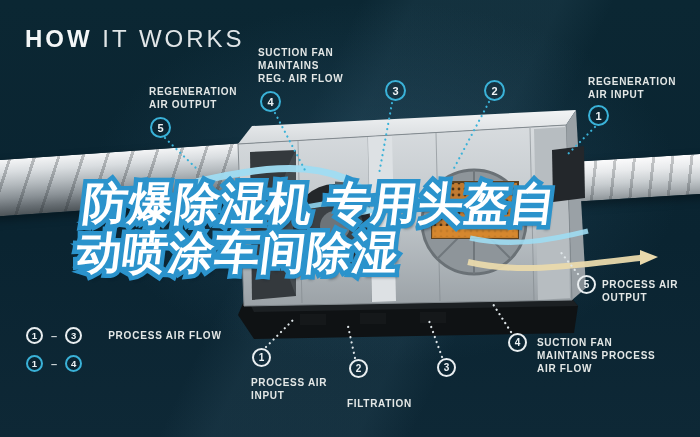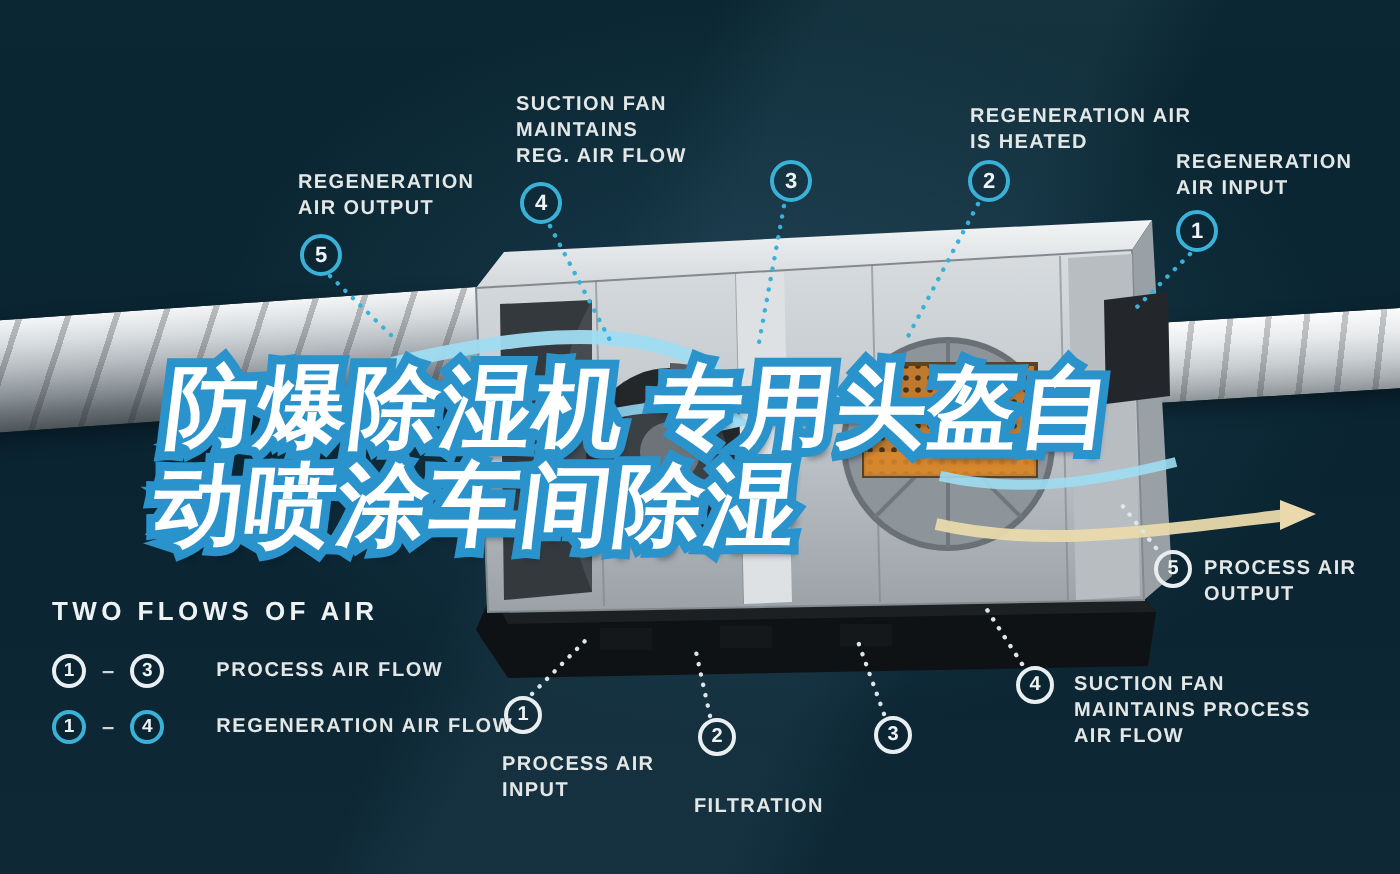--- a/index.html
+++ b/index.html
@@ -149,34 +149,36 @@
     <line class="lead teal" x1="392" y1="103" x2="379" y2="174"></line>
     <line class="lead teal" x1="489" y1="102" x2="452" y2="172"></line>
     <line class="lead teal" x1="595" y1="127" x2="568" y2="154"></line>
     <line class="lead white" x1="266" y1="347" x2="295" y2="318"></line>
     <line class="lead white" x1="355" y1="358" x2="348" y2="326"></line>
     <line class="lead white" x1="442" y1="357" x2="428" y2="318"></line>
     <line class="lead white" x1="511" y1="332" x2="491" y2="301"></line>
     <line class="lead white" x1="578" y1="274" x2="559" y2="250"></line>
   </svg>
 
+  <div class="title">
+    <span class="b">HOW</span>
+    <span class="l">IT WORKS</span>
+  </div>
 
   <div class="label-text" style="left:149px;top:85px;">REGENERATION
 AIR OUTPUT</div>
   <div class="badge teal" style="left:150px;top:117px;">5</div>
 
   <div class="label-text" style="left:258px;top:46px;">SUCTION FAN
 MAINTAINS
 REG. AIR FLOW</div>
   <div class="badge teal" style="left:260px;top:91px;">4</div>
 
   <div class="badge teal" style="left:385px;top:80px;">3</div>
 
-  <div class="label-text" style="left:485px;top:52px;">REGENERATION AIR
-IS HEATED</div>
   <div class="badge teal" style="left:484px;top:80px;">2</div>
 
   <div class="label-text" style="left:588px;top:75px;">REGENERATION
 AIR INPUT</div>
   <div class="badge teal" style="left:588px;top:105px;">1</div>
 
   <div class="badge white" style="left:252px;top:348px;">1</div>
   <div class="label-text" style="left:251px;top:376px;">PROCESS AIR
 INPUT</div>
 
@@ -187,27 +189,25 @@
 
   <div class="badge white" style="left:508px;top:333px;">4</div>
   <div class="label-text" style="left:537px;top:336px;">SUCTION FAN
 MAINTAINS PROCESS
 AIR FLOW</div>
 
   <div class="badge white" style="left:577px;top:275px;">5</div>
   <div class="label-text" style="left:602px;top:278px;">PROCESS AIR
 OUTPUT</div>
 
-  <div class="legend-heading">TWO FLOWS OF AIR</div>
   <div class="legend-row" style="top:327px;">
     <span class="badge small-w">1</span>
     <span class="dash">–</span>
     <span class="badge small-w">3</span>
     <span class="llabel">PROCESS AIR FLOW</span>
   </div>
   <div class="legend-row" style="top:355px;">
     <span class="badge small-t">1</span>
     <span class="dash">–</span>
     <span class="badge small-t">4</span>
-    <span class="llabel">REGENERATION AIR FLOW</span>
   </div>
 
 </div>
 
 </body></html>

